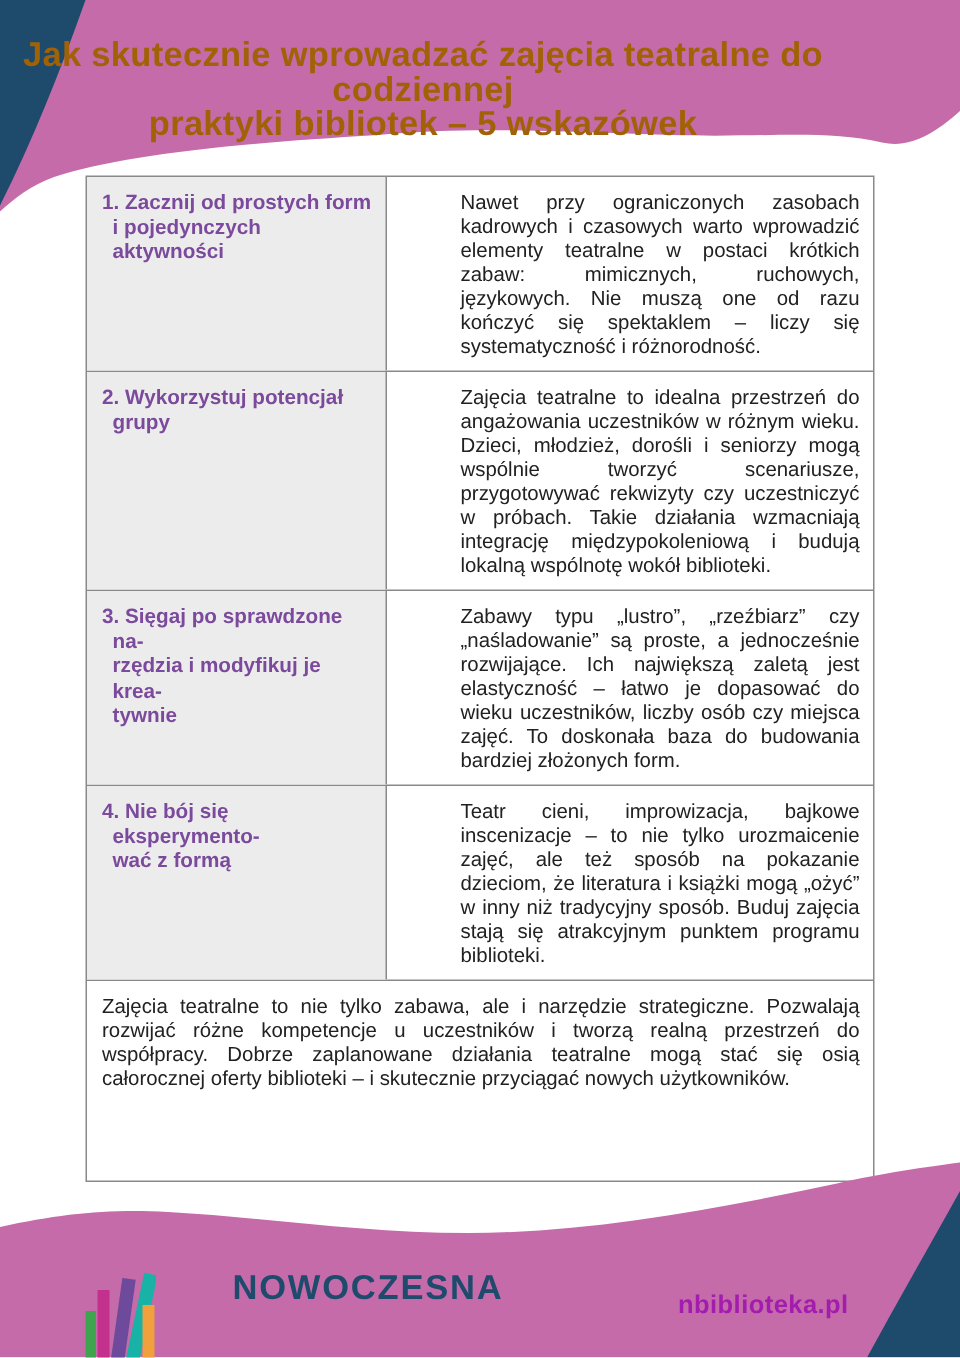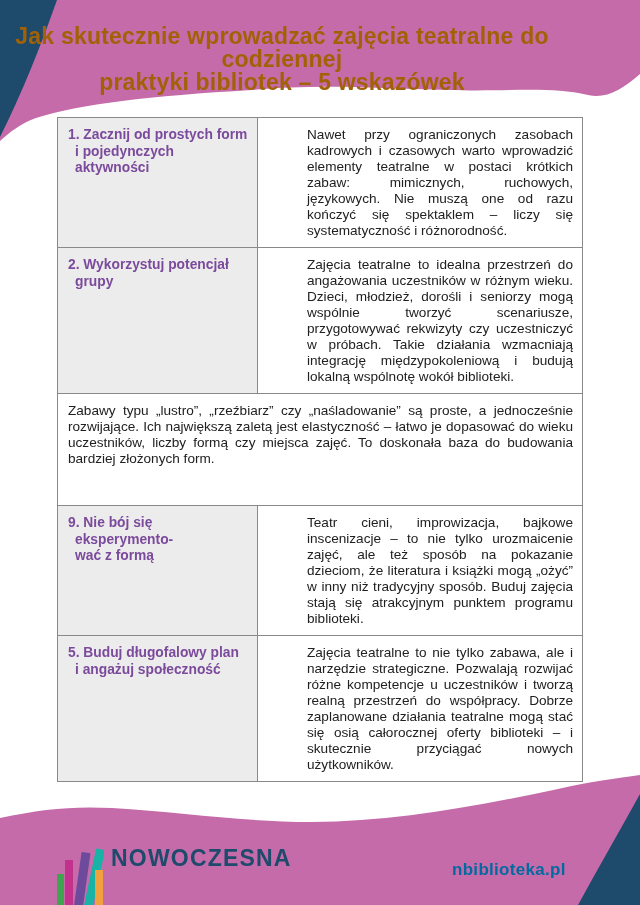--- a/index.html
+++ b/index.html
@@ -40,27 +40,27 @@
     color:var(--purple);font-weight:600;font-size:13.8px;line-height:16.5px;
     white-space:pre-line;padding-left:7px;text-indent:-7px;
   }
   .cell-right{flex:1;padding:9px 9px 8px 10px;}
   .tip-body{
     color:var(--body-text);font-size:13.6px;line-height:16px;
     text-align:justify;
   }
   .h112{min-height:112px;} .h133{min-height:133px;} .h100{min-height:100px;}
 
-  .brand{position:absolute;left:56px;top:845px;display:flex;align-items:flex-start;}
+  .brand{position:absolute;left:56px;top:845px;display:flex;align-items:flex-start;gap:44px;}
   .brand-books{width:48px;height:58px;margin-top:3px;}
   .brand-text{margin-left:7px;color:var(--navy);}
   .brand-line1{font-size:23px;font-weight:800;letter-spacing:1.2px;line-height:26px;}
   .brand-line2{font-size:20px;font-weight:400;letter-spacing:2.4px;line-height:26px;}
   .website{
-    position:absolute;left:452px;top:860px;color:#0369a1;
+    position:absolute;left:452px;top:860px;color:#a21caf;
     font-size:17px;font-weight:bold;letter-spacing:.3px;
   }
 </style>
 </head>
 <body>
 
 <svg id="header-band" class="band" viewBox="0 0 640 150" preserveAspectRatio="none">
   <path class="fill-pink" d="M0 0 H640 V74 C622 90 606 99 588 95 C548 86 510 92 448 90 C372 88 318 84 252 90 C150 96 80 104 36 118 C20 124 10 132 0 141 Z"></path>
   <path class="fill-navy" d="M0 0 L57 0 C40 48 22 93 0 137 Z"></path>
 </svg>
@@ -81,38 +81,39 @@
   <div class="tip-row h133">
     <div class="cell-left">
       <div class="tip-label">2. Wykorzystuj potencjał
 grupy</div>
     </div>
     <div class="cell-right">
       <div class="tip-body">Zajęcia teatralne to idealna przestrzeń do angażowania uczestników w różnym wieku. Dzieci, młodzież, dorośli i seniorzy mogą wspólnie tworzyć scenariusze, przygotowywać rekwizyty czy uczestniczyć w próbach. Takie działania wzmacniają integrację międzypokoleniową i budują lokalną wspólnotę wokół biblioteki.</div>
     </div>
   </div>
   <div class="tip-row h112">
+    <div class="cell-left">
+      <div class="tip-label">3. Sięgaj po sprawdzone na-
+rzędzia i modyfikuj je krea-
+tywnie</div>
+    </div>
     <div class="cell-right">
-      <div class="tip-body">Zabawy typu „lustro”, „rzeźbiarz” czy „naśladowanie” są proste, a jednocześnie rozwijające. Ich największą zaletą jest elastyczność – łatwo je dopasować do wieku uczestników, liczby formą czy miejsca zajęć. To doskonała baza do budowania bardziej złożonych form.</div>
+      <div class="tip-body">Zabawy typu „lustro”, „rzeźbiarz” czy „naśladowanie” są proste, a jednocześnie rozwijające. Ich największą zaletą jest elastyczność – łatwo je dopasować do wieku uczestników, liczby osób czy miejsca zajęć. To doskonała baza do budowania bardziej złożonych form.</div>
     </div>
   </div>
   <div class="tip-row h100">
     <div class="cell-left">
-      <div class="tip-label">9. Nie bój się eksperymento-
+      <div class="tip-label">4. Nie bój się eksperymento-
 wać z formą</div>
     </div>
     <div class="cell-right">
       <div class="tip-body">Teatr cieni, improwizacja, bajkowe inscenizacje – to nie tylko urozmaicenie zajęć, ale też sposób na pokazanie dzieciom, że literatura i książki mogą „ożyć” w inny niż tradycyjny sposób. Buduj zajęcia stają się atrakcyjnym punktem programu biblioteki.</div>
     </div>
   </div>
   <div class="tip-row h133">
-    <div class="cell-left">
-      <div class="tip-label">5. Buduj długofalowy plan
-i angażuj społeczność</div>
-    </div>
     <div class="cell-right">
       <div class="tip-body">Zajęcia teatralne to nie tylko zabawa, ale i narzędzie strategiczne. Pozwalają rozwijać różne kompetencje u uczestników i tworzą realną przestrzeń do współpracy. Dobrze zaplanowane działania teatralne mogą stać się osią całorocznej oferty biblioteki – i skutecznie przyciągać nowych użytkowników.</div>
     </div>
   </div>
 </div>
 
 <svg id="footer-band" class="band" viewBox="0 0 640 135" preserveAspectRatio="none">
   <path class="fill-pink" d="M0 48 C42 39 72 36 112 38 C182 42 242 52 312 52 C392 52 478 36 558 19 C588 12 618 8 640 5 V135 H0 Z"></path>
   <path class="fill-navy" d="M578 135 C598 98 619 62 640 24 V135 Z"></path>
 </svg>

